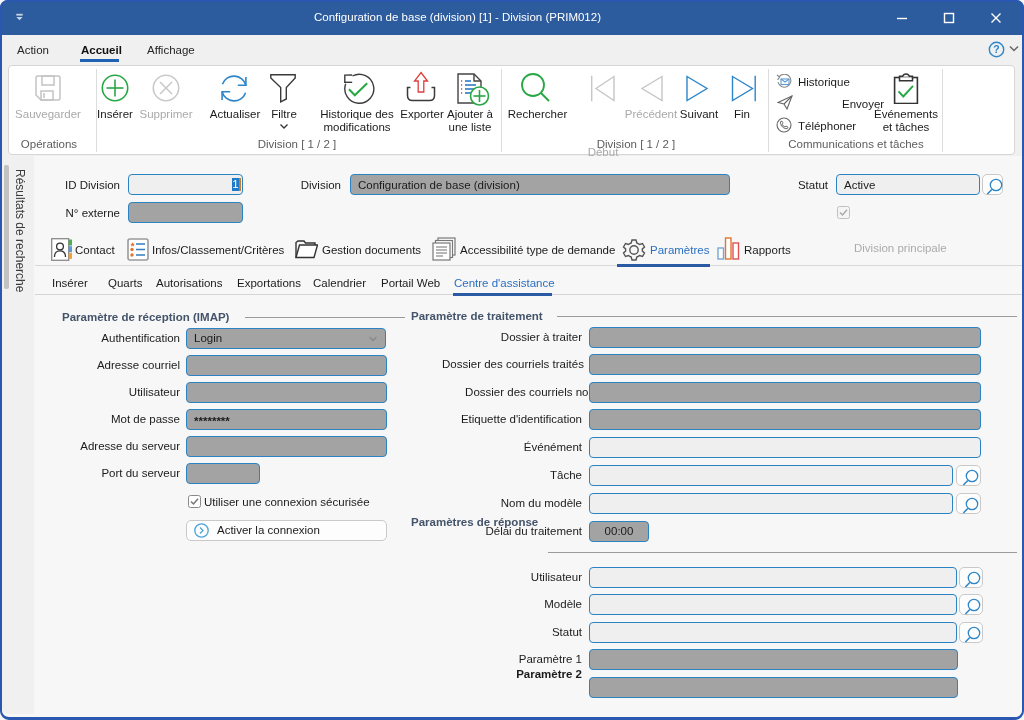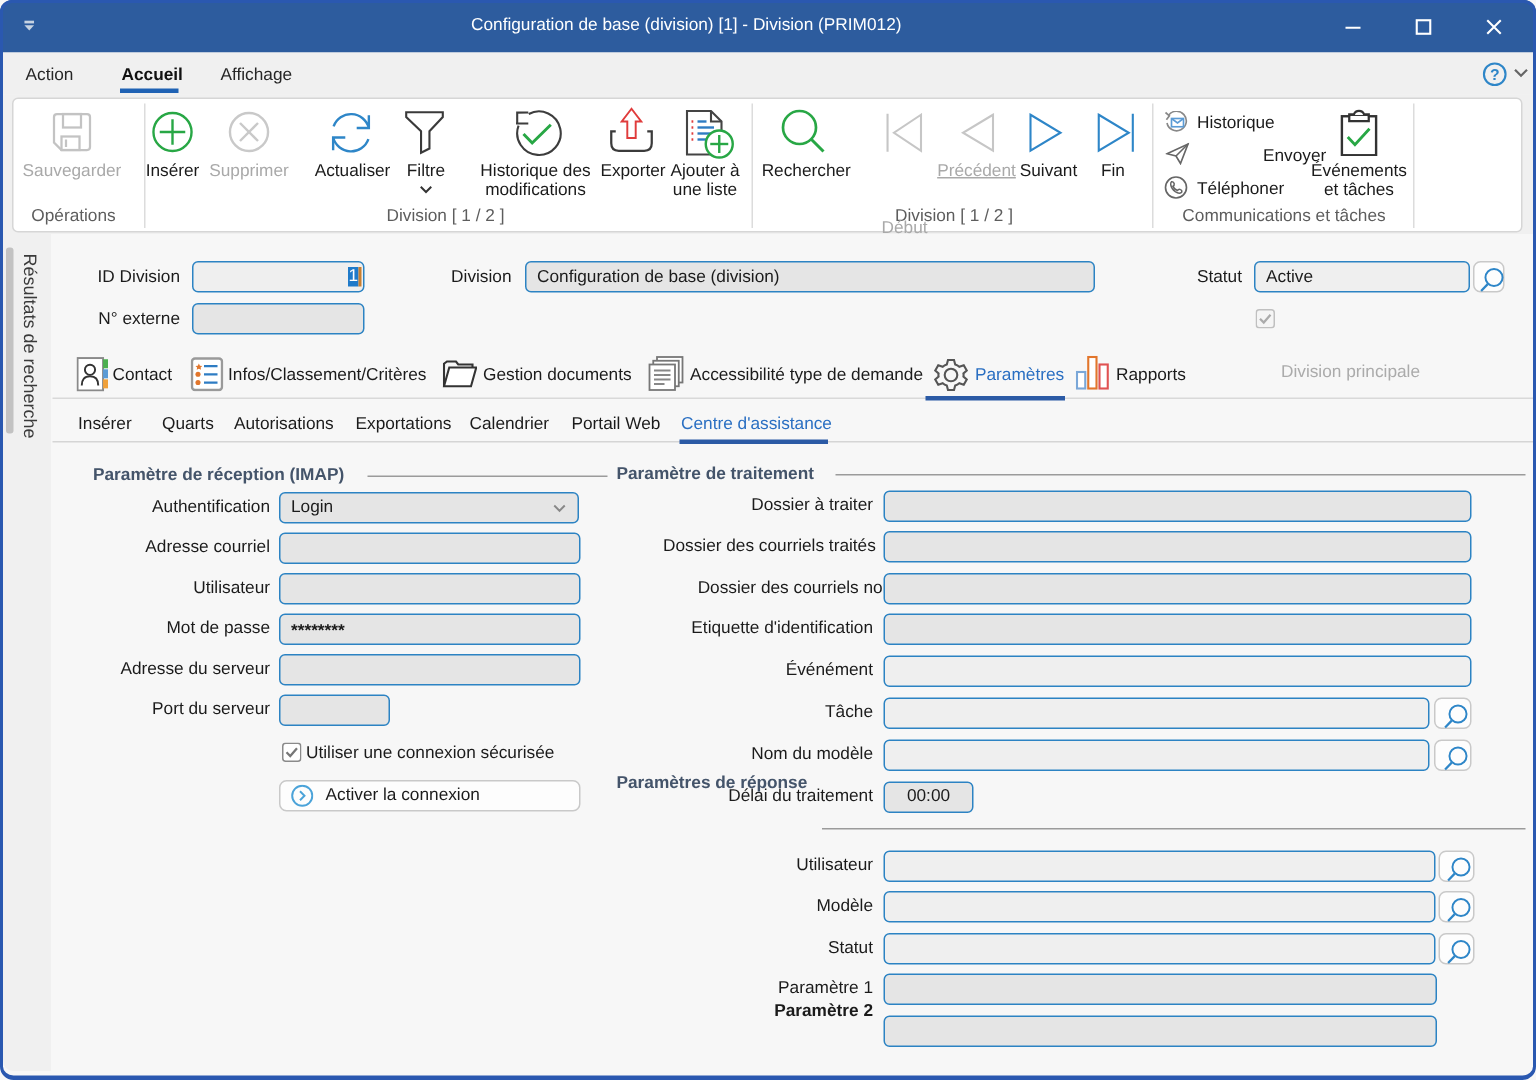--- a/index.html
+++ b/index.html
@@ -13,21 +13,21 @@
 #mainbg  { left:2px; top:156px; width:1020px; height:560px; background:#f7f7f7; border-radius:0 0 7px 7px; }
 
 #ribbonbg { left:2px; top:63px; width:1020px; height:93px; background:#f0f0f0; }
 #ribbonpanel { left:8px; top:65px; width:1007px; height:90px; background:#fff; border:1px solid #d6d6d6; border-radius:4px; }
 .vsep { position:absolute; top:69px; height:83px; width:1px; background:#dcdcdc; }
 .rcap { position:absolute; top:138px; height:13px; color:#5d5d5d; text-align:center; }
 .rlbl { position:absolute; color:#1b1b1b; text-align:center; line-height:13px; }
 .rlbl.dis { color:#a9a9a9; }
 
 .lbl { position:absolute; text-align:right; color:#1b1b1b; white-space:nowrap; }
-.inp { position:absolute; background:#e5e5e5; border:1px solid #2c83c3; border-radius:4px; }
+.inp { position:absolute; background:#a3a3a3; border:1px solid #2c83c3; border-radius:4px; }
 .inp.dis { background:#efefef; }
 .mag { position:absolute; background:#fdfdfd; border:1px solid #c9c9c9; border-radius:5px; }
 .ghead { position:absolute; font-weight:bold; color:#44546a; white-space:nowrap; font-size:11.5px; }
 .gline { position:absolute; height:1px; background:#9b9b9b; }
 .tabtxt { position:absolute; color:#1b1b1b; white-space:nowrap; }
 .blue { color:#2a6fc2; }
 </style>
 </head>
 <body>
 <div class="abs" id="titlebar"></div>
@@ -155,21 +155,21 @@
 
 <svg class="abs" style="left:590px;top:75px;" width="26" height="27" viewBox="0 0 26 27">
   <line x1="1.7" y1="0.8" x2="1.7" y2="26.2" stroke="#c6c6c6" stroke-width="1.4"></line>
   <path d="M24 1.5 L6 13.5 L24 25.5 Z" fill="none" stroke="#c6c6c6" stroke-width="1.4"></path>
 </svg>
 <div class="rlbl dis" style="left:577px; top:108px; width:52px;margin-top:38px;">Début</div>
 
 <svg class="abs" style="left:638px;top:75px;" width="26" height="27" viewBox="0 0 26 27">
   <path d="M24 1.5 L4 13.5 L24 25.5 Z" fill="none" stroke="#c6c6c6" stroke-width="1.4"></path>
 </svg>
-<div class="rlbl dis" style="left:621px; top:108px; width:60px;text-decoration:underline;">Précédent</div>
+<div class="rlbl dis" style="left:621px; top:108px; width:60px;">Précédent</div>
 
 <svg class="abs" style="left:685px;top:75px;" width="26" height="27" viewBox="0 0 26 27">
   <path d="M2 1.5 L22 13.5 L2 25.5 Z" fill="none" stroke="#2e86c8" stroke-width="1.4"></path>
 </svg>
 <div class="rlbl" style="left:676px; top:108px; width:46px;">Suivant</div>
 
 <svg class="abs" style="left:731px;top:75px;" width="26" height="27" viewBox="0 0 26 27">
   <path d="M1.5 1.5 L21.5 13.5 L1.5 25.5 Z" fill="none" stroke="#2e86c8" stroke-width="1.4"></path>
   <line x1="24.2" y1="0.8" x2="24.2" y2="26.2" stroke="#2e86c8" stroke-width="1.4"></line>
 </svg>

